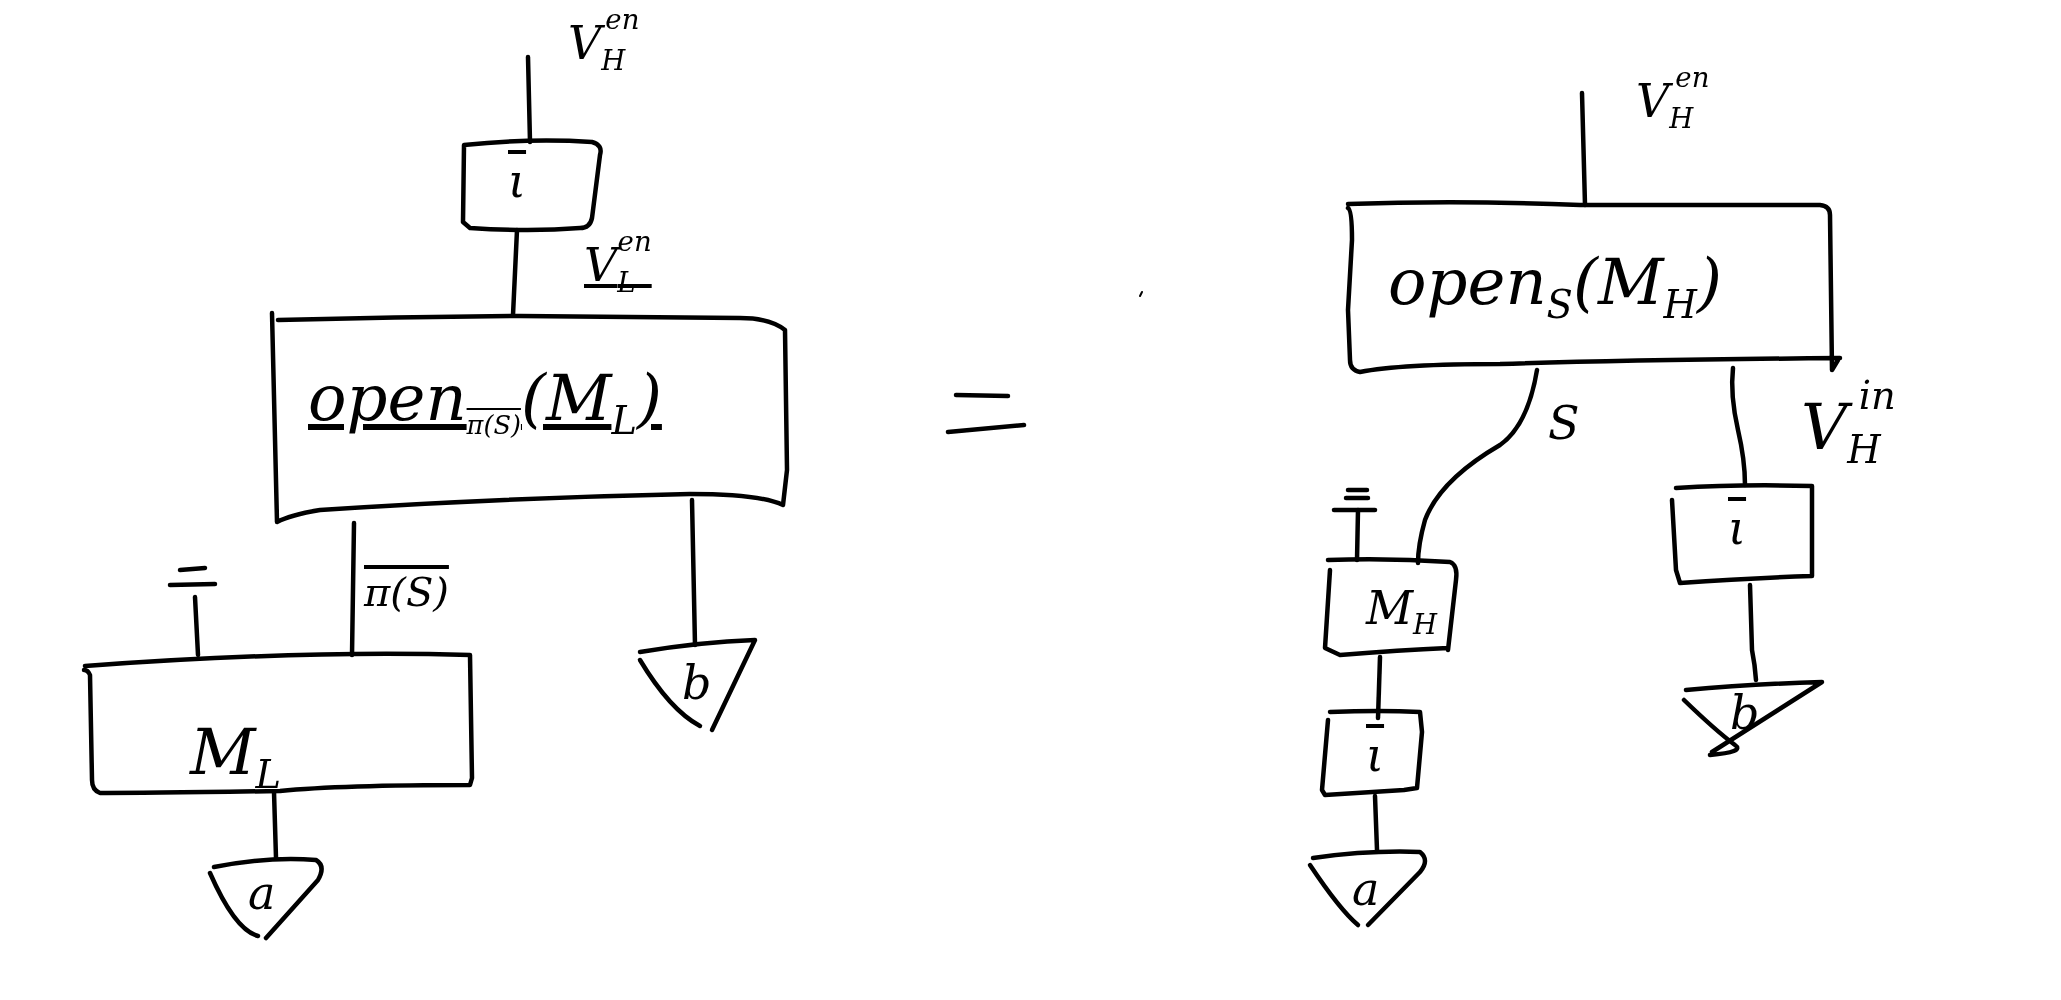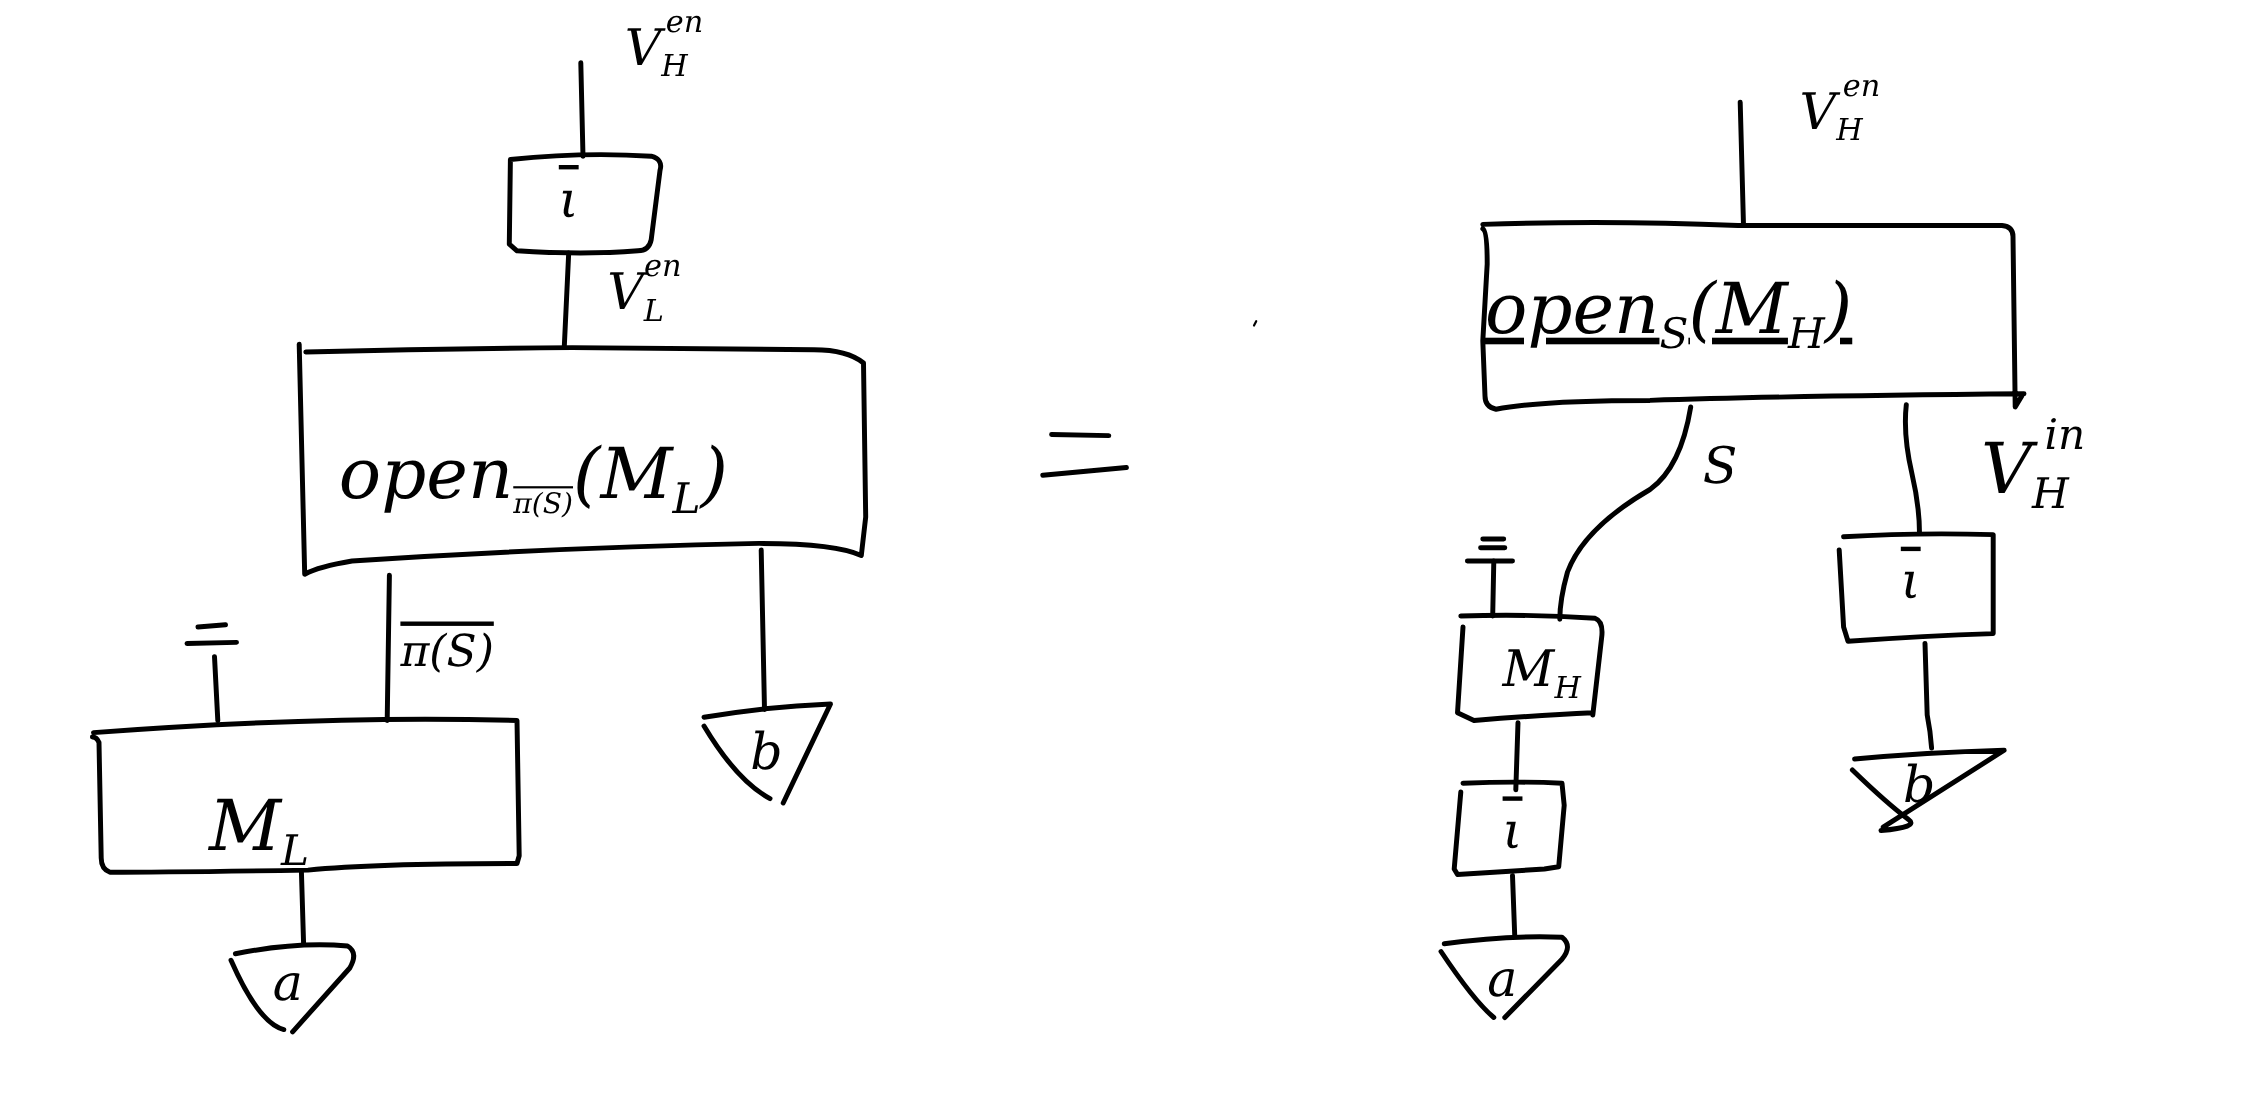--- a/index.html
+++ b/index.html
@@ -53,39 +53,39 @@
     <path class="ln" d="M1313 858 Q1370 850 1420 852 Q1430 860 1420 872 L1368 925 M1310 865 Q1340 910 1358 925"></path>
   </g>
 </svg>
 
 <div class="lbl med" style="left:568px; top:20px;">
   <span>V</span><sub>H</sub><sup style="position:relative; left:-20px; top:-14px;">en</sup>
 </div>
 <div class="lbl med" style="left:508px; top:158px;">
   <span class="bar">ι</span>
 </div>
-<div class="lbl med" style="left:552px; top:242px;">
+<div class="lbl med" style="left:584px; top:242px;text-decoration:underline;">
   <span>V</span><sub>L</sub><sup style="position:relative; left:-18px; top:-14px;">en</sup>
 </div>
-<div class="lbl big" style="left:308px; top:400px;">
+<div class="lbl big" style="left:308px; top:366px;text-decoration:underline;">
   <span>open</span><sub class="bar" style="font-size:40%">π(S)</sub><span>(M</span><sub>L</sub><span>)</span>
 </div>
 <div class="lbl sm" style="left:364px; top:572px;">
   <span class="bar">π(S)</span>
 </div>
 <div class="lbl big" style="left:190px; top:720px;">
   <span>M</span><sub>L</sub>
 </div>
 <div class="lbl med" style="left:248px; top:870px;">a</div>
 <div class="lbl med" style="left:682px; top:660px;">b</div>
 
 <div class="lbl med" style="left:1636px; top:78px;">
   <span>V</span><sub>H</sub><sup style="position:relative; left:-18px; top:-14px;">en</sup>
 </div>
-<div class="lbl big" style="left:1350px; top:250px;text-decoration:underline;">
+<div class="lbl big" style="left:1388px; top:250px;">
   <span>open</span><sub>S</sub><span>(M</span><sub>H</sub><span>)</span>
 </div>
 <div class="lbl med" style="left:1548px; top:400px;">S</div>
 <div class="lbl big" style="left:1790px; top:395px;margin-left:11px;">
   <span>V</span><sub>H</sub><sup style="position:relative; left:-22px; top:-18px;">in</sup>
 </div>
 <div class="lbl med" style="left:1728px; top:505px;">
   <span class="bar">ι</span>
 </div>
 <div class="lbl med" style="left:1350px; top:585px;margin-left:16px;">

